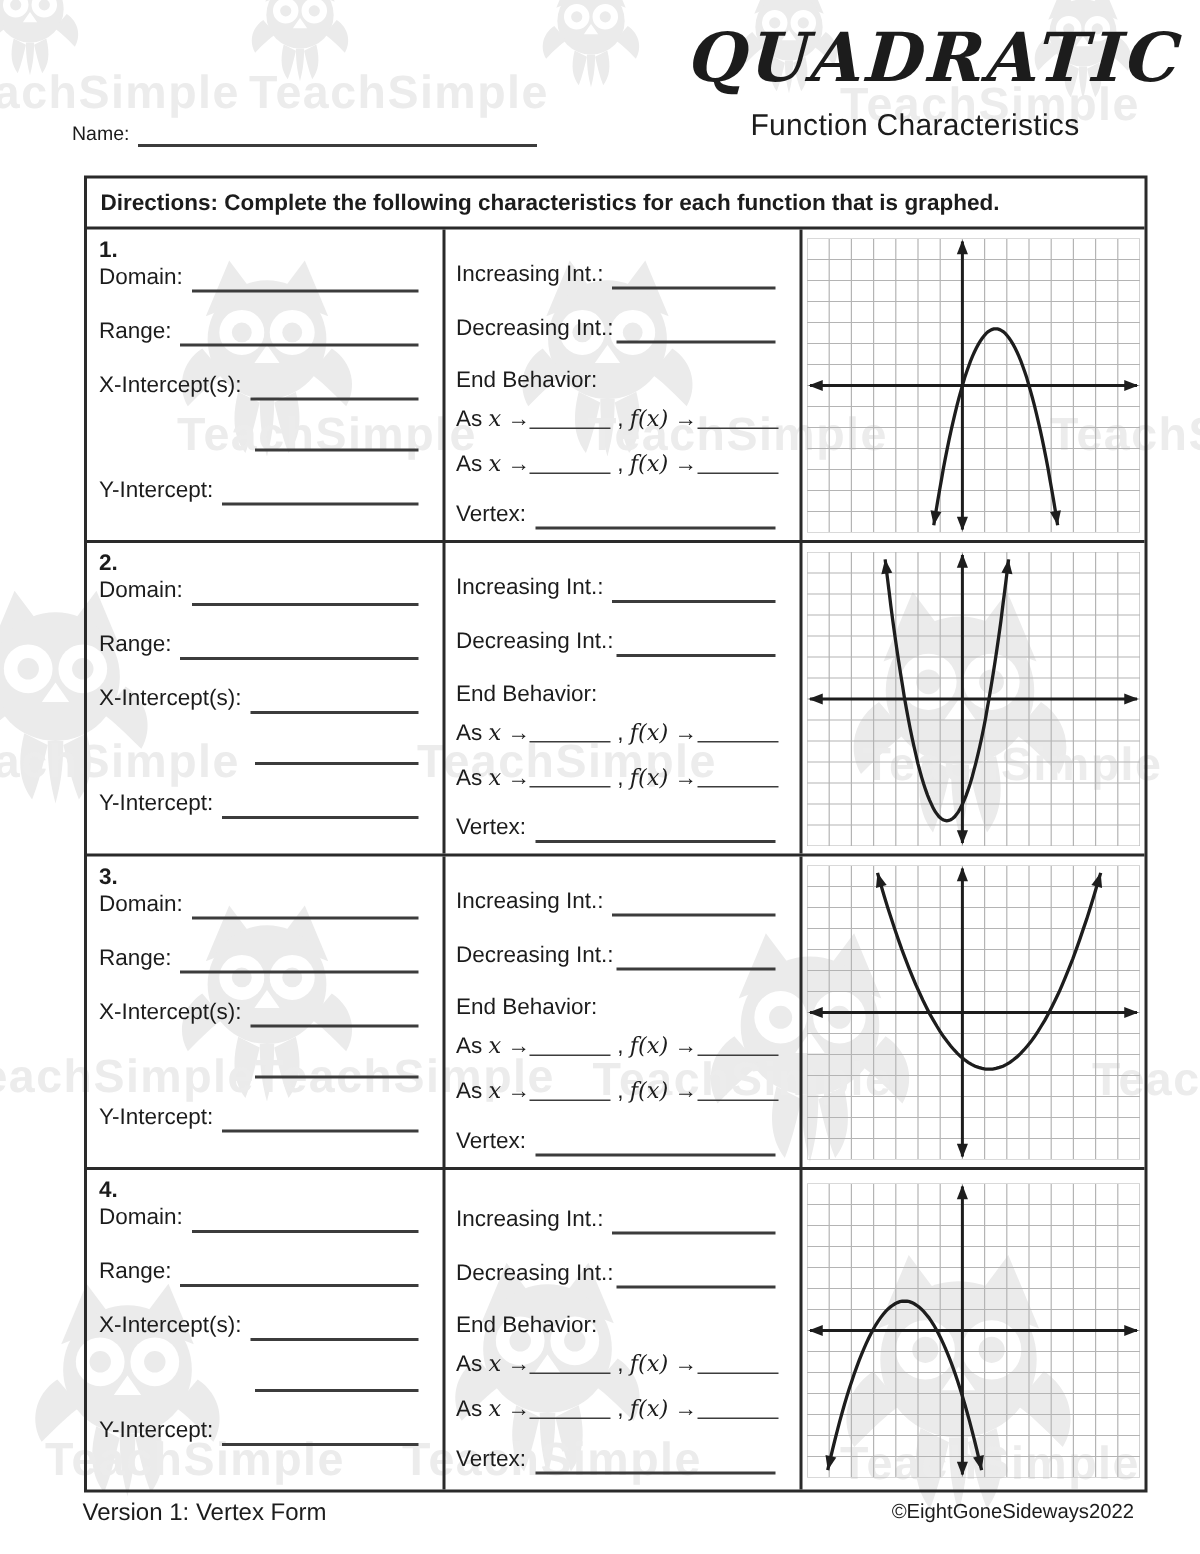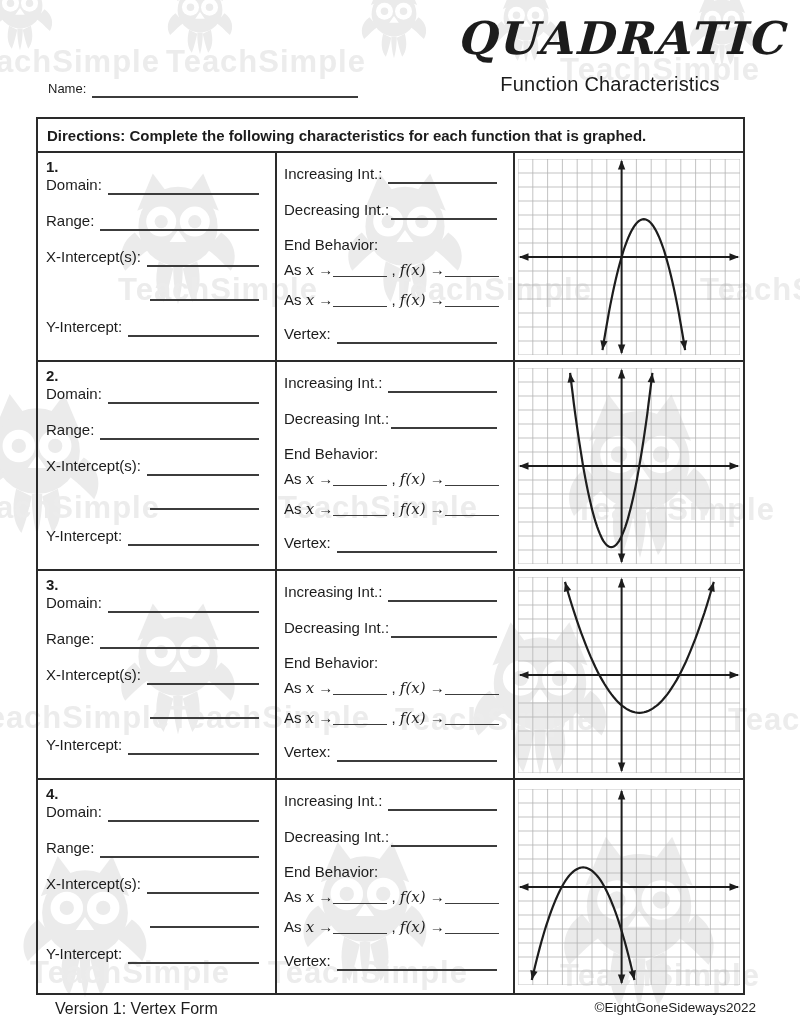--- a/index.html
+++ b/index.html
@@ -17,28 +17,28 @@
   .blank{border-bottom:2px solid #3c3c3c;height:15px;margin-bottom:-2px;}
   .grow{flex:1;}
   .w120{width:118px;flex:none;} .w52{width:52px;flex:none;} .w54{display:inline-block;width:54px;}
 
   .title-block{position:absolute;left:460px;top:14px;width:300px;text-align:center;}
   .main-title{font-family:"DejaVu Serif", serif;font-style:italic;font-weight:bold;
               font-size:45px;letter-spacing:2px;transform:skewX(-4deg);line-height:1.1;}
   .sub-title{font-size:20px;font-weight:normal;letter-spacing:0.2px;margin-top:9px;}
 
   
-  .wtable{position:absolute;left:36px;top:117px;width:709px;border:2px solid #2a2a2a;box-sizing:border-box;background:transparent;}
+  .wtable{position:absolute;left:56px;top:117px;width:709px;border:2px solid #2a2a2a;box-sizing:border-box;background:transparent;}
   .dir-row{height:34px;border-bottom:2px solid #2a2a2a;box-sizing:border-box;
            display:flex;align-items:center;padding-left:9px;font-size:15px;font-weight:bold;}
   .prob-row{display:flex;height:209px;border-bottom:2px solid #2a2a2a;box-sizing:border-box;}
   .prob-row:last-child{height:213px;border-bottom:none;}
   .cell{box-sizing:border-box;font-size:15px;}
   .c1{width:239px;border-right:2px solid #2a2a2a;padding:6px 16px 0 8px;display:flex;flex-direction:column;}
-  .c2{width:238px;border-right:2px solid #2a2a2a;padding:10px 16px 0 7px;display:flex;flex-direction:column;}
+  .c2{width:238px;border-right:2px solid #2a2a2a;padding:10px 16px 0 7px;display:flex;flex-direction:column;justify-content:center;}
   .c3{flex:1;display:flex;align-items:center;justify-content:center;padding:2px;}
   .num{font-weight:bold;line-height:16px;}
   .frow{display:flex;align-items:flex-end;margin-top:19px;}
   .frow.first{margin-top:1px;}
   .frow .lbl{margin-right:6px;white-space:nowrap;}
   .indent{margin-left:104px;}
   .mt2{margin-top:2px;} .mt18{margin-top:18px;} .mt16{margin-top:16px;}
   .asline{margin-top:8px;white-space:nowrap;}
   .asline2{margin-top:12px;white-space:nowrap;}
   .asline .w54, .asline2 .w54{border-bottom:1.8px solid #3c3c3c;height:13px;margin-bottom:-2px;vertical-align:baseline;}

